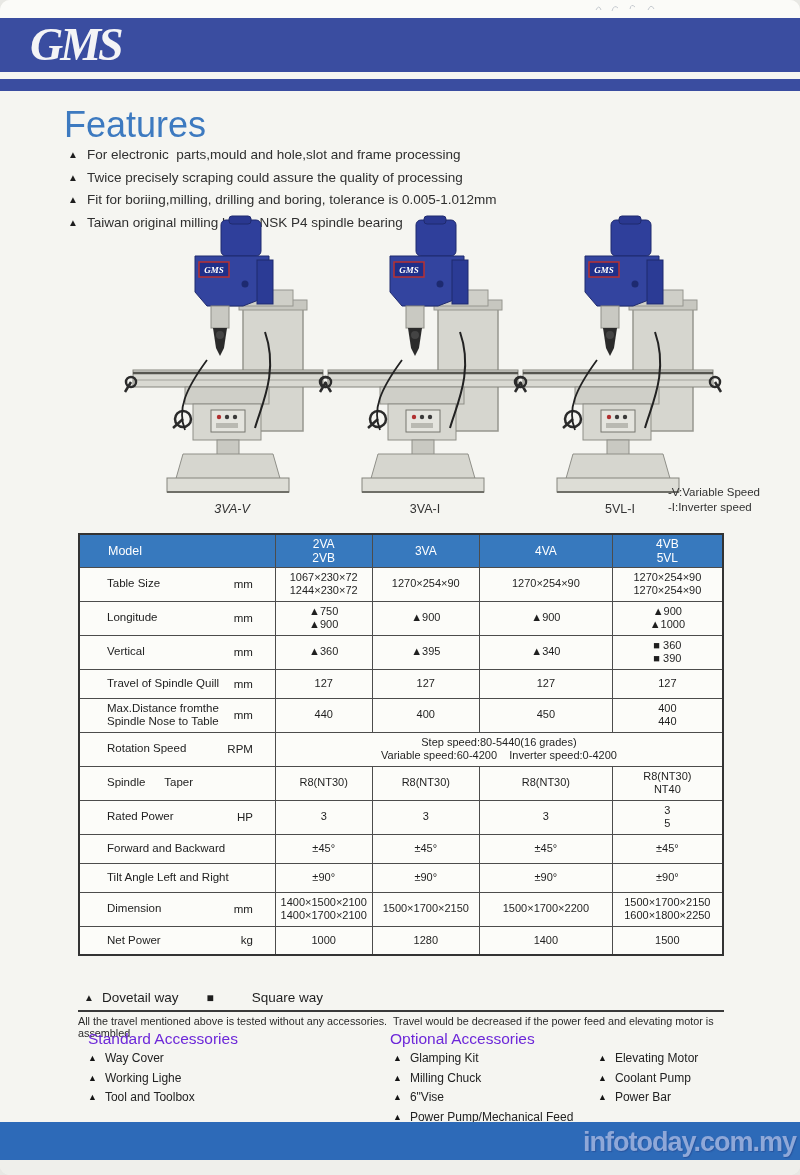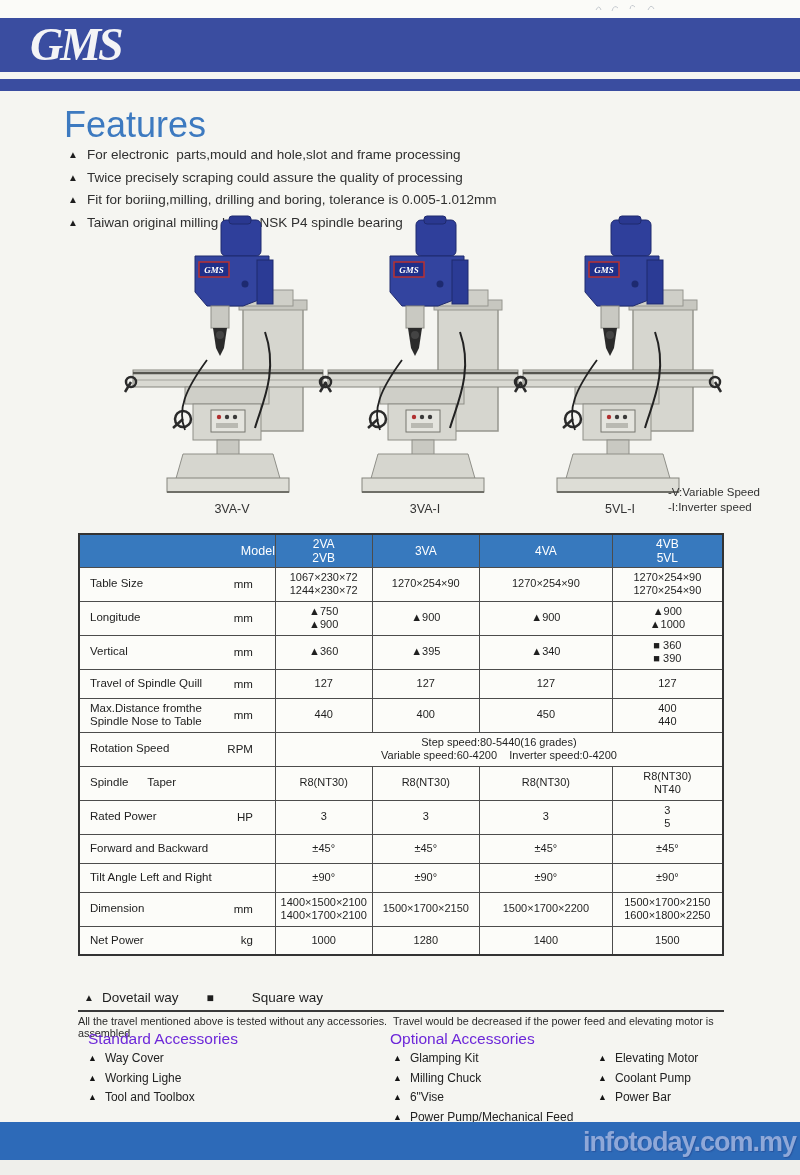--- a/index.html
+++ b/index.html
@@ -1,17 +1,17 @@
 <!DOCTYPE html>
 <html><head>
 <meta charset="utf-8">
 <style>
   * { margin:0; padding:0; box-sizing:border-box; }
   body { font-family:"Liberation Sans", sans-serif; background:#e8e8e4; }
-  .page { position:relative; width:800px; height:1175px; margin:0 auto; background:#f5f5f1; overflow:hidden; color:#2c2c2c; }
+  .page { position:relative; width:800px; height:1175px; margin:0 auto; background:#f5f5f1; overflow:hidden; color:#2c2c2c;border-radius:10px; }
 
   
   .top-margin { position:absolute; top:0; left:0; width:100%; height:18px; background:#fbfbf8; }
   .band-main { position:absolute; top:18px; left:0; width:100%; height:54px; background:#3a4da0; }
   .band-gap  { position:absolute; top:72px; left:0; width:100%; height:7px; background:#f6f6f2; }
   .band-thin { position:absolute; top:79px; left:0; width:100%; height:12px; background:#3a4da0; }
   .logo { position:absolute; left:30px; top:20px; height:52px; line-height:50px;
           font-family:"Liberation Serif", serif; font-style:italic; font-weight:bold;
           font-size:46px; color:#f4f4f6; letter-spacing:-3px; }
   .handwriting { position:absolute; top:1px; left:592px; opacity:.55; }
@@ -20,33 +20,33 @@
   .features-title { position:absolute; left:64px; top:104px; font-size:36px; font-weight:500; color:#3d7ac0; }
   .features-list { position:absolute; left:68px; top:147px; }
   .feat-item { display:flex; align-items:baseline; margin-bottom:7.5px; font-size:13.5px; color:#2f2f2f; white-space:pre-wrap; }
   .feat-item .tri { font-size:10px; color:#1d1d1d; margin-right:9px; position:relative; top:-1px; }
 
   
   .machine-fig { position:absolute; top:214px; width:220px; height:290px; }
   .machine-fig svg { width:100%; height:100%; }
   #m1 { left:118px; } #m2 { left:313px; } #m3 { left:508px; }
   .machine-caption { position:absolute; top:502px; width:120px; text-align:center; font-size:12.5px; color:#333; }
-  #cap1 { left:172px; } #cap2 { left:365px; } #cap3 { left:560px; }
+  #cap1 { left:172px;font-style:italic; } #cap2 { left:365px; } #cap3 { left:560px; }
   .speed-note { position:absolute; right:40px; top:485px; font-size:11.5px; color:#333; line-height:14.5px; text-align:left; }
 
   
   .spec-table-wrap { position:absolute; left:78px; top:533px; width:646px; }
   table.spec { width:100%; border-collapse:collapse; table-layout:fixed; background:#fcfcf9; }
   table.spec td, table.spec th { border:1px solid #4c4c4c; font-weight:normal; vertical-align:middle; }
   table.spec { border:2px solid #333; }
-  th.lbl-h { background:#3779be; color:#fff; text-align:right; padding:4px 0 4px 28px; font-size:12.5px; height:33px; }
+  th.lbl-h { background:#3779be; color:#fff; text-align:left; padding:4px 0 4px 28px; font-size:12.5px; height:33px; }
   th.col-h { background:#3779be; color:#fff; text-align:center; font-size:12px; white-space:pre-wrap; line-height:14px;margin-top:36px; }
   td.lbl { padding:3px 0; height:29px; }
   td.lbl .inner { display:flex; justify-content:space-between; align-items:center; }
-  .rlabel { font-size:11.5px; color:#222; white-space:pre-wrap; padding-left:10px; line-height:13.5px; }
+  .rlabel { font-size:11.5px; color:#222; white-space:pre-wrap; padding-left:27px; line-height:13.5px; }
   .runit  { font-size:11.5px; color:#222; padding-right:22px; }
   td.val { text-align:center; font-size:11px; color:#1f1f1f; white-space:pre-wrap; line-height:13.5px; padding:3px 2px; }
 
   
   .legend { position:absolute; left:84px; top:990px; display:flex; align-items:center; font-size:13.5px; color:#1e1e1e; }
   .legend .sym-t { font-size:10px; margin-right:8px; }
   .legend .sym-s { font-size:12px; margin:0 38px 0 28px; }
   .legend-rule { position:absolute; left:78px; top:1010px; width:646px; border-top:2px solid #3a3a3a; }
   .travel-note { position:absolute; left:78px; top:1015px; width:660px; font-size:10.8px; color:#2a2a2a; white-space:pre-wrap; }
 

